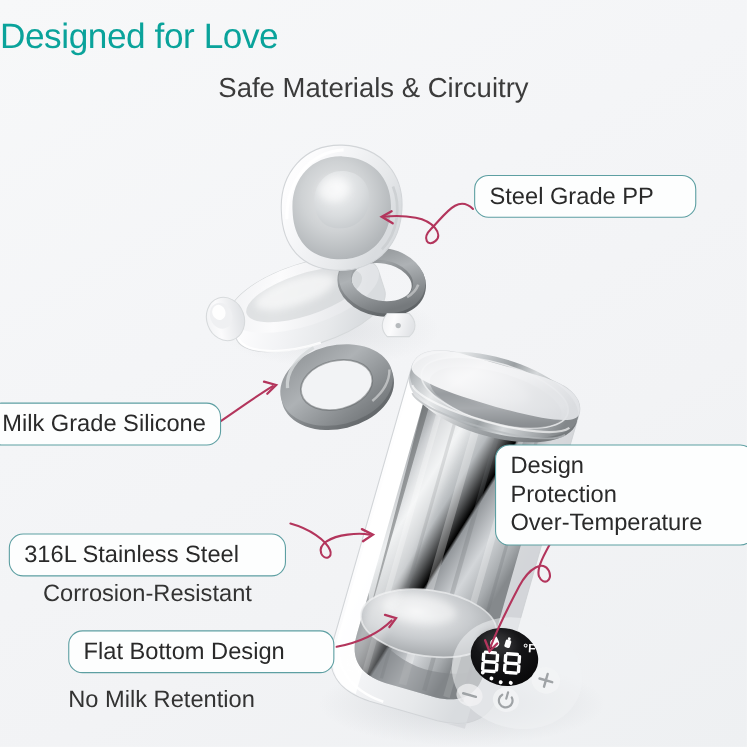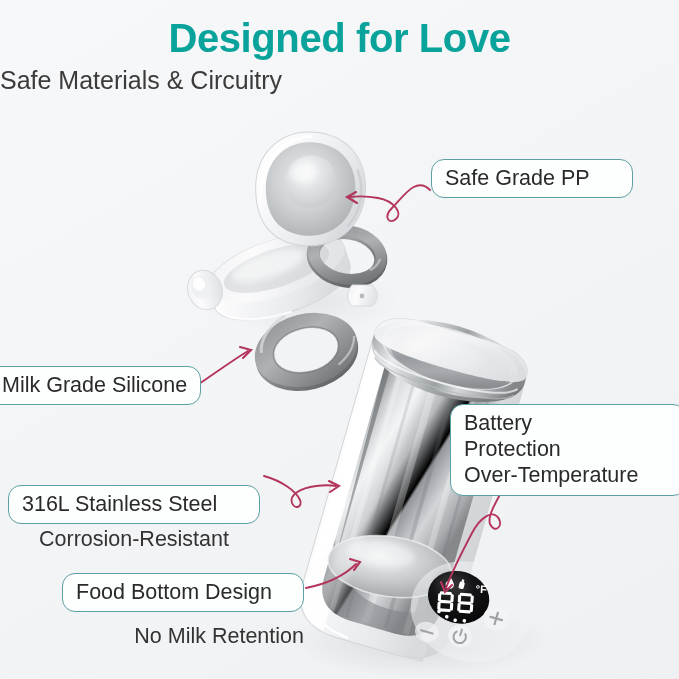--- a/index.html
+++ b/index.html
@@ -16,33 +16,33 @@
     background: linear-gradient(150deg, #f7f8f9 0%, #f4f5f7 38%, #f2f3f5 66%, #eef0f2 100%);
     font-family: "Liberation Sans", sans-serif;
     -webkit-font-smoothing: antialiased;
   }
 
   
   #title {
     position: absolute;
     left: 0; right: 0;
     top: 17px;
-    text-align: center;
-    font-size: 40px;
-    font-weight: bold;
+    text-align: left;
+    font-size: 32px;
+    font-weight: normal;
     letter-spacing: -0.4px;
     color: #0aa39b;
     line-height: 1.05;
     white-space: nowrap;
   }
   #subtitle {
     position: absolute;
     left: 0; right: 0;
     top: 66px;
-    text-align: left;
+    text-align: center;
     font-size: 25px;
     font-weight: normal;
     color: #3b3b3b;
     line-height: 1.15;
     white-space: nowrap;
   }
 
   
   .callout {
     position: absolute;
@@ -69,21 +69,21 @@
     line-height: 1.2;
   }
 
   
   #co-pp        { left: 431px; top: 159px; }
   #co-pp .box   { width: 202px; }
   #co-silicone  { left: -12px; top: 366px; }
   #co-steel     { left: 8px;  top: 485px; }
   #co-steel .sub{ text-align: center; width: 252px; }
   #co-flat      { left: 62px; top: 573px; }
-  #co-flat .sub { text-align: right; width: 242px; margin-top: 12px; }
+  #co-flat .sub { text-align: left; width: 242px; margin-top: 12px; }
   #co-battery   { left: 450px; top: 404px; }
   #co-battery .box { width: 236px; }
 
   
   #arrows {
     position: absolute;
     left: 0; top: 0;
     width: 679px; height: 679px;
     pointer-events: none;
   }
@@ -416,45 +416,45 @@
       <path d="M507 482 C497 500 487 516 490 524 C494 533 503 528 499 519 C494 509 481 516 472 533 C462 552 452 572 446 588"></path>
       <path d="M441 582 L445 592 L452 585" stroke-width="2.1"></path>
     </g>
   </svg>
 
   <div id="title">Designed for Love</div>
   <div id="subtitle">Safe Materials &amp; Circuitry</div>
 
   <div class="callout" id="co-pp">
     <div class="box multi">
-      <span class="ln">Safe Grade PP</span>
+      <span class="ln">Steel Grade PP</span>
     </div>
   </div>
 
   <div class="callout" id="co-silicone">
     <div class="box">
       <span class="ln">Milk Grade Silicone</span>
     </div>
   </div>
 
   <div class="callout" id="co-steel">
     <div class="box">
       <span class="ln">316L Stainless Steel</span>
     </div>
     <div class="sub">Corrosion-Resistant</div>
   </div>
 
   <div class="callout" id="co-flat">
     <div class="box">
-      <span class="ln">Food Bottom Design</span>
+      <span class="ln">Flat Bottom Design</span>
     </div>
     <div class="sub">No Milk Retention</div>
   </div>
 
   <div class="callout" id="co-battery">
     <div class="box multi">
-      <span class="ln">Battery</span>
+      <span class="ln">Design</span>
       <span class="ln">Protection</span>
       <span class="ln">Over-Temperature</span>
     </div>
   </div>
 
 </div>
 
 </body></html>

